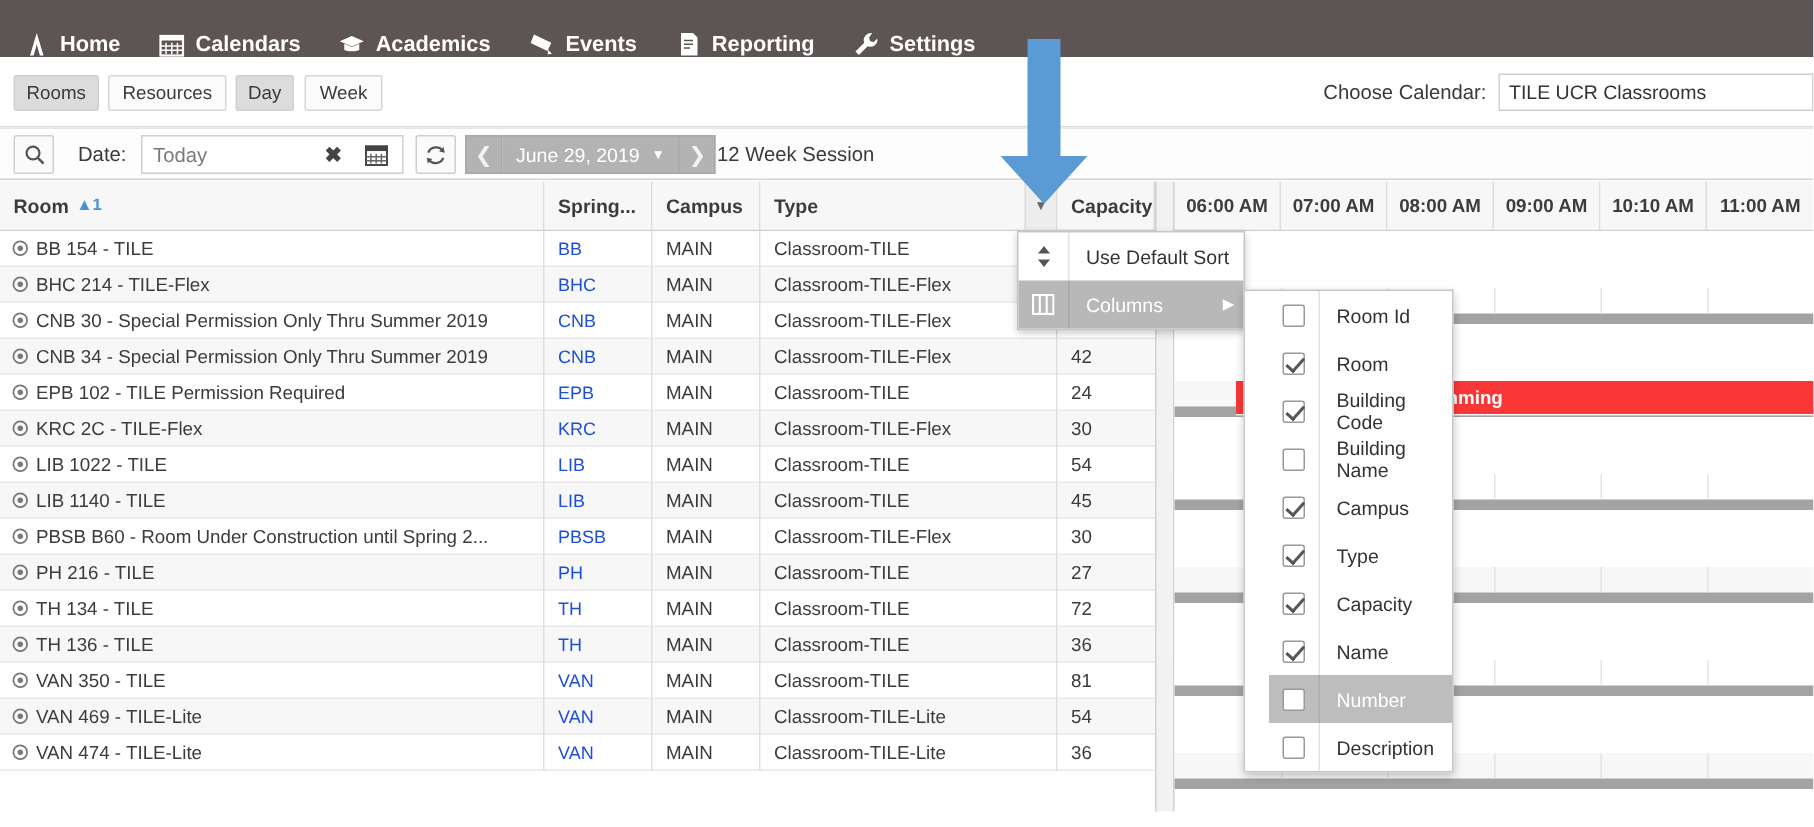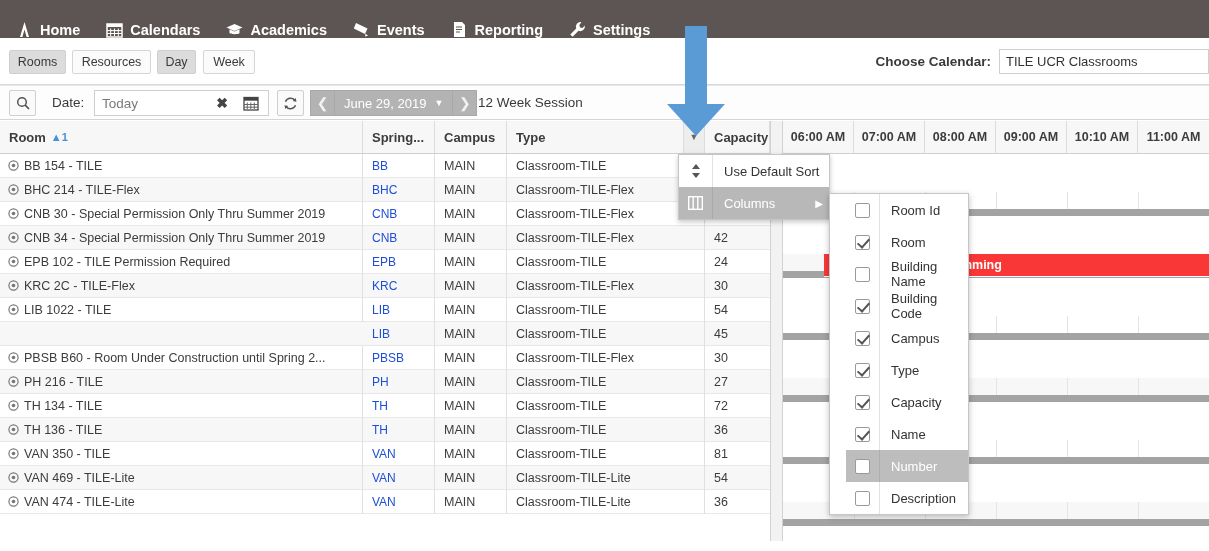--- a/index.html
+++ b/index.html
@@ -44,21 +44,21 @@
   .tabbtn.active { background: #dcdcdc; border-color: #cfcfcf; }
   #tab-rooms     { left: 9px;   width: 57px; }
   #tab-resources { left: 72px;  width: 79px; }
   #tab-day       { left: 157px; width: 39px; }
   #tab-week      { left: 203px; width: 52px; }
 
   #choose-cal-wrap {
     position: absolute; right: 0; top: 11px;
     display: flex; align-items: center; gap: 8px;
   }
-  #choose-cal-label { font-size: 13.5px; color: #3a3a3a; font-weight: bold; }
+  #choose-cal-label { font-size: 13.5px; color: #3a3a3a; }
   #choose-cal-input {
     width: 210px; height: 25px;
     border: 1px solid #cfcfcf; background: #fff;
     font-size: 13px; color: #333;
     padding: 0 6px; font-family: "Liberation Sans", sans-serif;
   }
 
   
   #searchbar {
     position: absolute; left: 0; top: 85px; width: 1209px; height: 35px;
@@ -526,20 +526,27 @@
           <span>MAIN</span>
         </div>
      <div class="c-type">
           <span>Classroom-TILE</span>
         </div>
      <div class="c-cap">
           <span>54</span>
         </div>
       </div>
       <div class="row even">
+        <div class="c-room">
+       <svg class="target-ico" viewBox="0 0 12 12">
+         <circle cx="6" cy="6" r="5" fill="none" stroke="#777" stroke-width="1.3"></circle>
+         <circle cx="6" cy="6" r="2" fill="#777"></circle>
+       </svg>
+       <span>LIB 1140 - TILE</span>
+     </div>
      <div class="c-bldg">
           <span>LIB</span>
         </div>
      <div class="c-campus">
           <span>MAIN</span>
         </div>
      <div class="c-type">
           <span>Classroom-TILE</span>
         </div>
      <div class="c-cap">
@@ -873,29 +880,29 @@
                  <span class="sub-label">Room Id</span>
       </div>
       <div class="subitem">
         <span class="sub-cb">
                    <span class="cbox checked"></span>
                  </span>
                  <span class="sub-label">Room</span>
       </div>
       <div class="subitem">
         <span class="sub-cb">
+                   <span class="cbox checked"></span>
+                 </span>
+                 <span class="sub-label">Building Code</span>
+      </div>
+      <div class="subitem">
+        <span class="sub-cb">
                    <span class="cbox"></span>
                  </span>
                  <span class="sub-label">Building Name</span>
-      </div>
-      <div class="subitem">
-        <span class="sub-cb">
-                   <span class="cbox checked"></span>
-                 </span>
-                 <span class="sub-label">Building Code</span>
       </div>
       <div class="subitem">
         <span class="sub-cb">
                    <span class="cbox checked"></span>
                  </span>
                  <span class="sub-label">Campus</span>
       </div>
       <div class="subitem">
         <span class="sub-cb">
                    <span class="cbox checked"></span>

